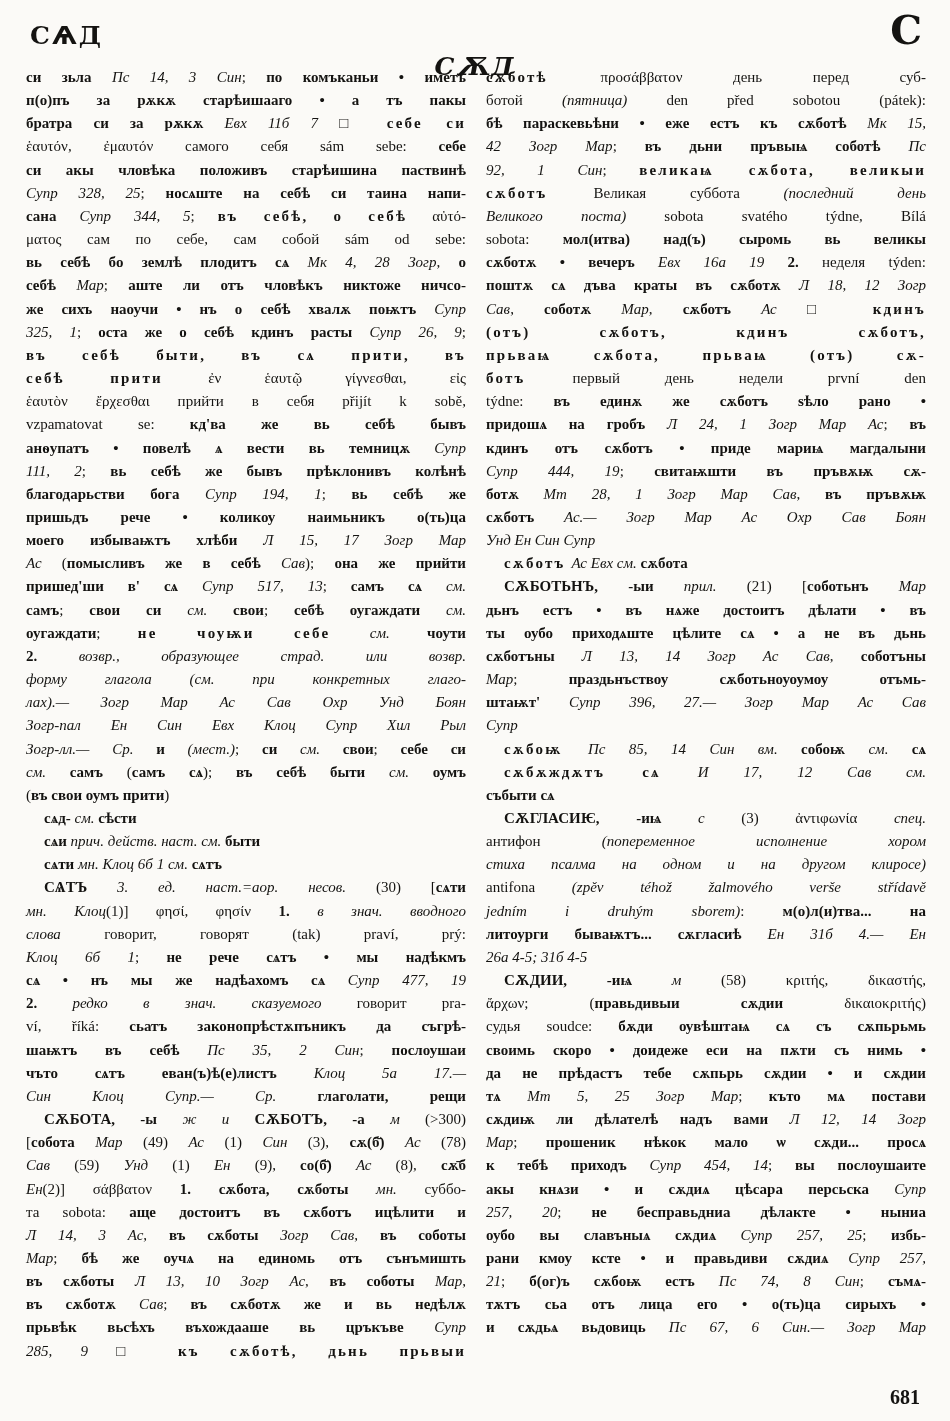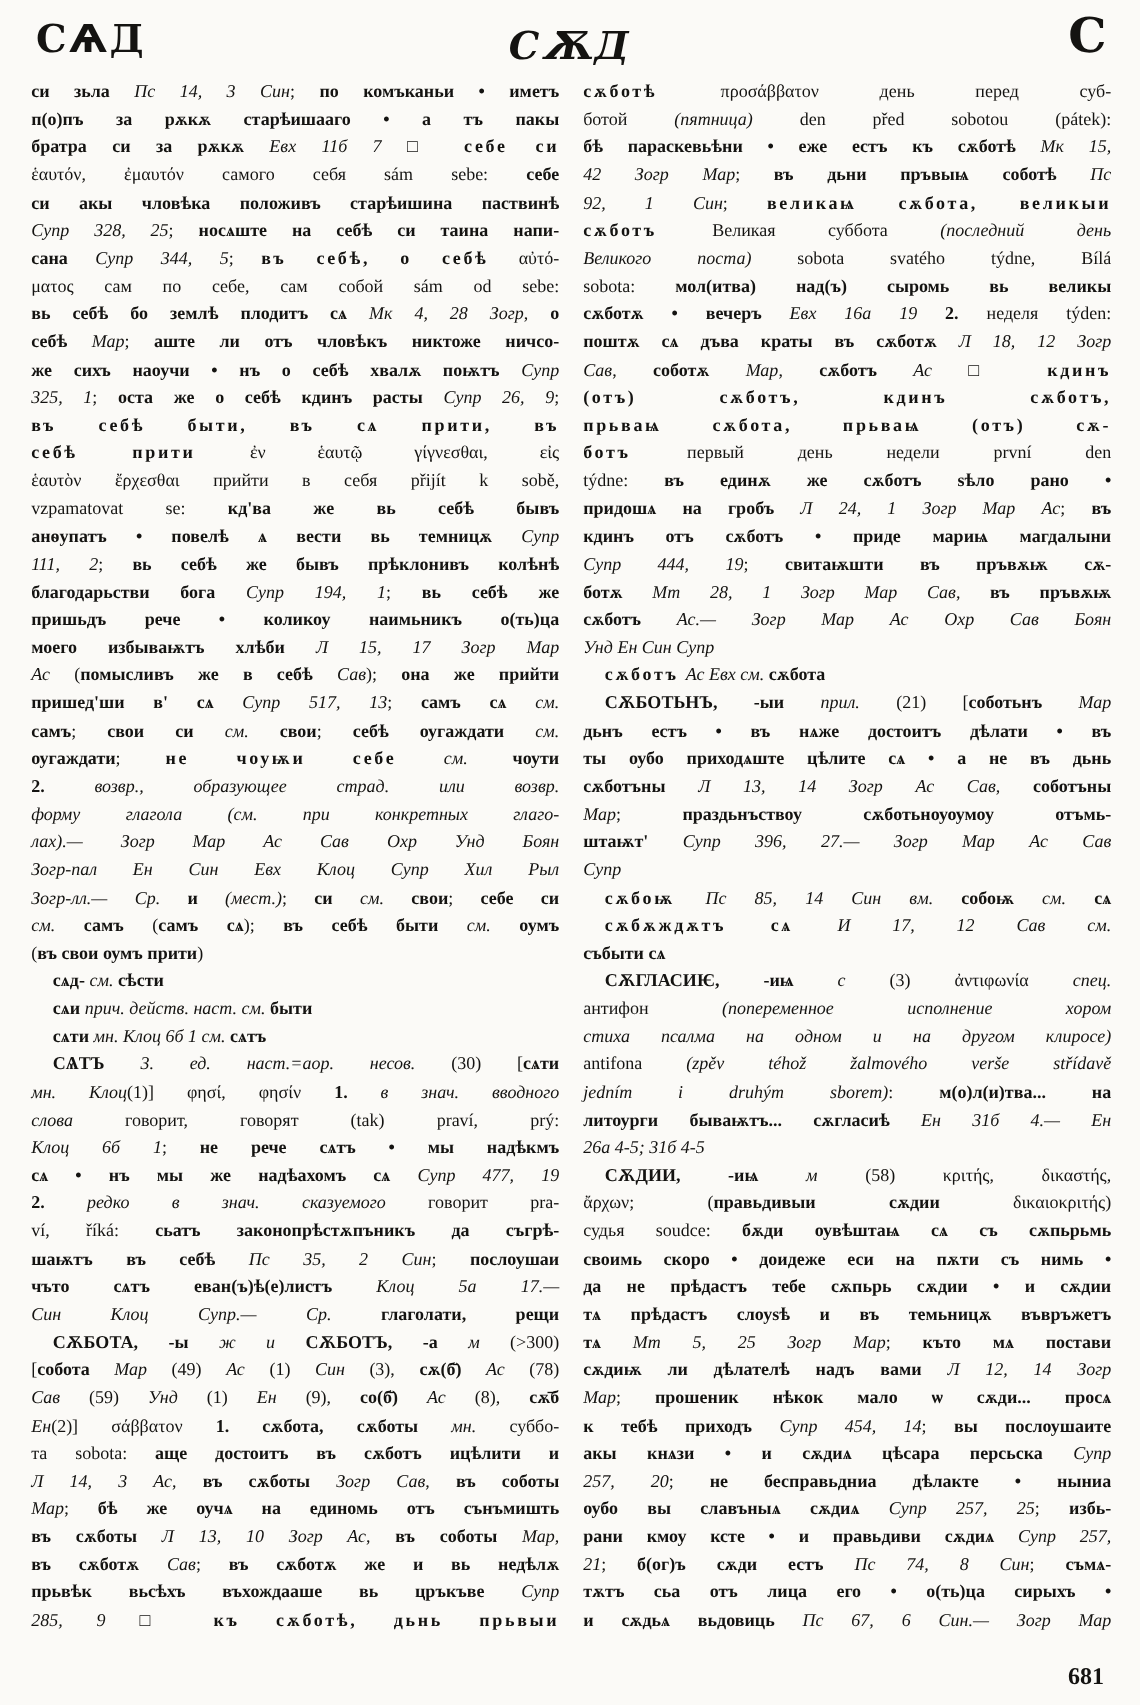--- a/index.html
+++ b/index.html
@@ -8,21 +8,21 @@
     background:#fbfaf7;color:#141311;
     font-family:"Liberation Serif","DejaVu Serif","DejaVu Sans",serif;
   }
   .page{width:950px;height:1421px;position:relative;}
   .running-head{
     display:flex;align-items:flex-end;justify-content:space-between;
     padding:20px 28px 0 30px;height:48px;box-sizing:border-box;
   }
   .rh-word{
     font-family:"DejaVu Serif","DejaVu Sans",serif;
-    font-weight:bold;font-size:32px;letter-spacing:2px;line-height:1;
+    font-weight:bold;font-size:25px;letter-spacing:2px;line-height:1;margin-top:32px;
   }
   .rh-center{position:absolute;left:0;right:0;text-align:center;top:22px;font-style:italic;}
   .rh-corner{
     font-family:"DejaVu Serif","DejaVu Sans",serif;
     font-weight:bold;font-size:40px;line-height:.9;
   }
   .columns{
     display:flex;gap:20px;padding:18px 24px 0 26px;box-sizing:border-box;
   }
   .col{width:440px;}
@@ -151,30 +151,29 @@
         <div class="line"><span class="seg-i">стиха псалма на одном и на другом клиросе)</span></div>
         <div class="line"><span class="seg-r">antifona </span><span class="seg-i">(zpěv téhož žalmového verše střídavě</span></div>
         <div class="line"><span class="seg-i">jedním i druhým sborem)</span><span class="seg-r">: </span><span class="seg-c">м(о)л(и)тва... на</span></div>
         <div class="line"><span class="seg-c">литоурги бываѭтъ... сѫгласиѣ </span><span class="seg-i">Ен 31б 4.— Ен</span></div>
         <div class="line end"><span class="seg-i">26а 4-5; 31б 4-5</span></div>
         <div class="line ind"><span class="seg-b">СѪДИИ, </span><span class="seg-c">-иѩ </span><span class="seg-i">м </span><span class="seg-r">(58) κριτής, δικαστής,</span></div>
         <div class="line"><span class="seg-r">ἄρχων; (</span><span class="seg-c">правьдивыи сѫдии </span><span class="seg-r">δικαιοκριτής)</span></div>
         <div class="line"><span class="seg-r">судья soudce: </span><span class="seg-c">бѫди оувѣштаѩ сѧ съ сѫпьрьмь</span></div>
         <div class="line"><span class="seg-c">своимь скоро • доидеже еси на пѫти съ нимь •</span></div>
         <div class="line"><span class="seg-c">да не прѣдастъ тебе сѫпьрь сѫдии • и сѫдии</span></div>
-        <div class="line"><span class="seg-c">тѧ прѣдастъ слоуѕѣ и въ темьницѫ въвръжетъ</span></div>
         <div class="line"><span class="seg-c">тѧ </span><span class="seg-i">Мт 5, 25 Зогр Мар</span><span class="seg-r">; </span><span class="seg-c">къто мѧ постави</span></div>
         <div class="line"><span class="seg-c">сѫдиѭ ли дѣлателѣ надъ вами </span><span class="seg-i">Л 12, 14 Зогр</span></div>
         <div class="line"><span class="seg-i">Мар</span><span class="seg-r">; </span><span class="seg-c">прошеник нѣкок мало ѡ сѫди... просѧ</span></div>
         <div class="line"><span class="seg-c">к тебѣ приходъ </span><span class="seg-i">Супр 454, 14</span><span class="seg-r">; </span><span class="seg-c">вы послоушаите</span></div>
         <div class="line"><span class="seg-c">акы кнѧзи • и сѫдиѧ цѣсара персьска </span><span class="seg-i">Супр</span></div>
         <div class="line"><span class="seg-i">257, 20</span><span class="seg-r">; </span><span class="seg-c">не бесправьдниа дѣлакте • ныниа</span></div>
         <div class="line"><span class="seg-c">оубо вы славъныѧ сѫдиѧ </span><span class="seg-i">Супр 257, 25</span><span class="seg-r">; </span><span class="seg-c">избь-</span></div>
         <div class="line"><span class="seg-c">рани кмоу ксте • и правьдиви сѫдиѧ </span><span class="seg-i">Супр 257,</span></div>
-        <div class="line"><span class="seg-i">21</span><span class="seg-r">; </span><span class="seg-c">б(ог)ъ сѫди естъ </span><span class="seg-i">Пс 74, 8 Син</span><span class="seg-r">; </span><span class="seg-c">съмѧ-</span></div>
+        <div class="line"><span class="seg-i">21</span><span class="seg-r">; </span><span class="seg-c">б(ог)ъ сѫбоѭ естъ </span><span class="seg-i">Пс 74, 8 Син</span><span class="seg-r">; </span><span class="seg-c">съмѧ-</span></div>
         <div class="line"><span class="seg-c">тѫтъ сьа отъ лица его • о(ть)ца сирыхъ •</span></div>
         <div class="line"><span class="seg-c">и сѫдьѧ вьдовиць </span><span class="seg-i">Пс 67, 6 Син.— Зогр Мар</span></div>
       </div>
   </div>
 
   <div class="page-number">681</div>
 
 </div>
 
 </body></html>

